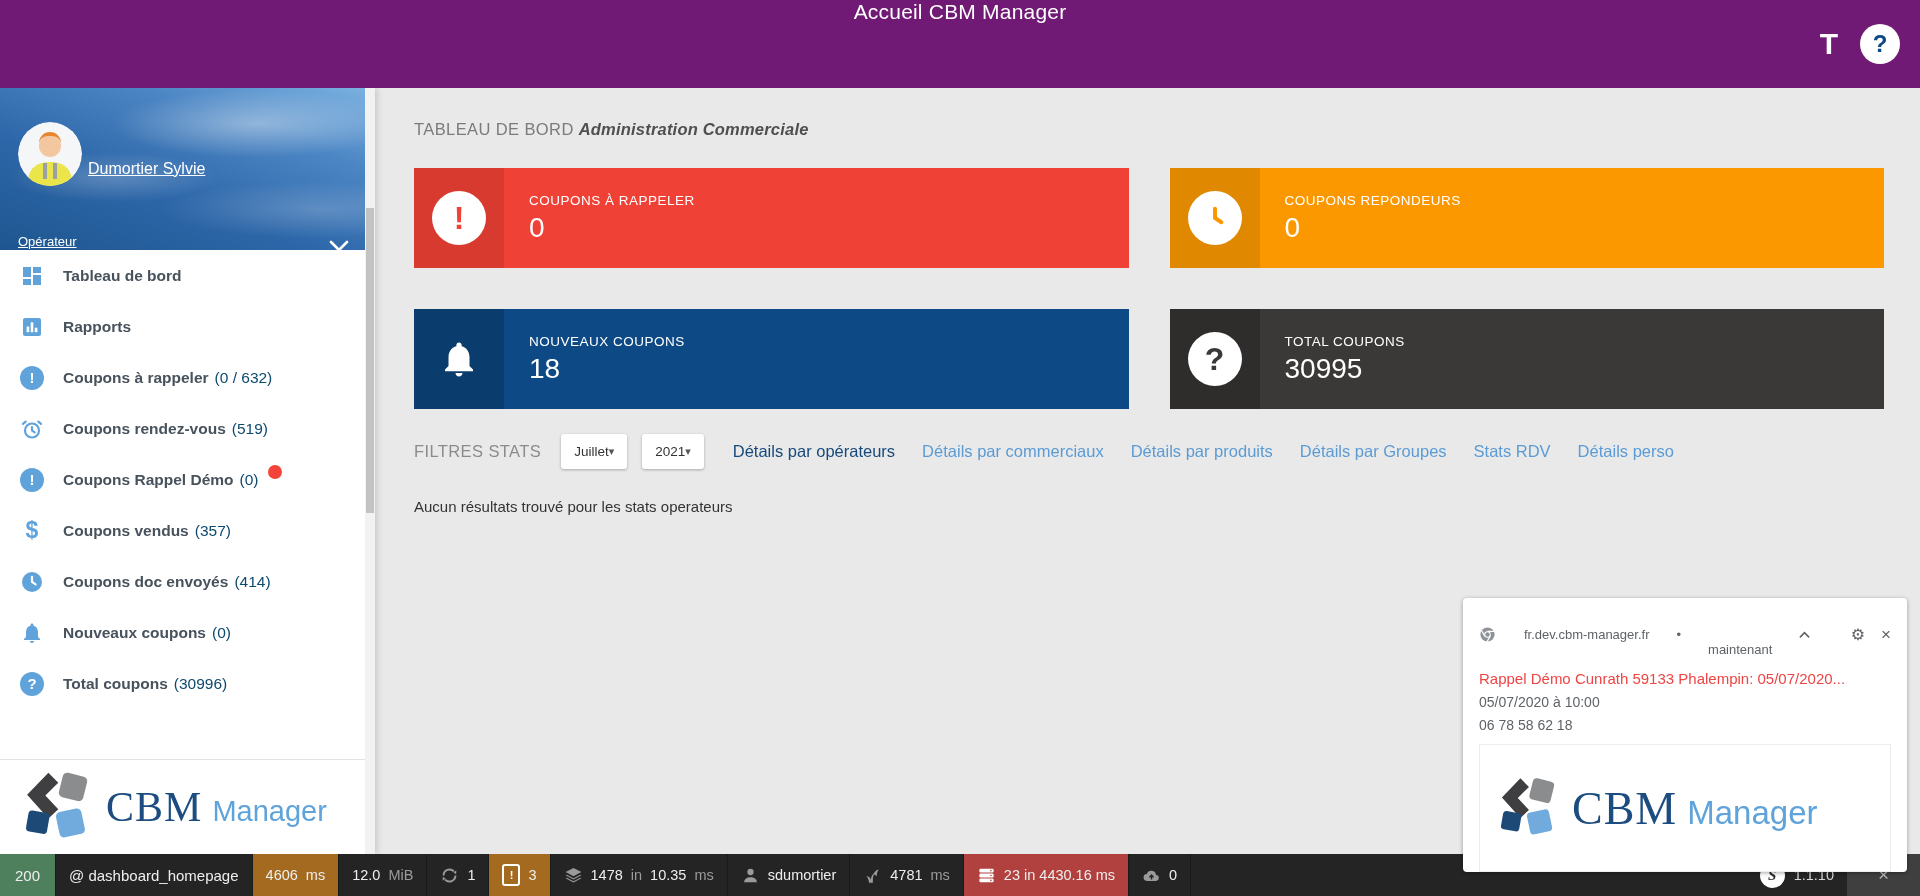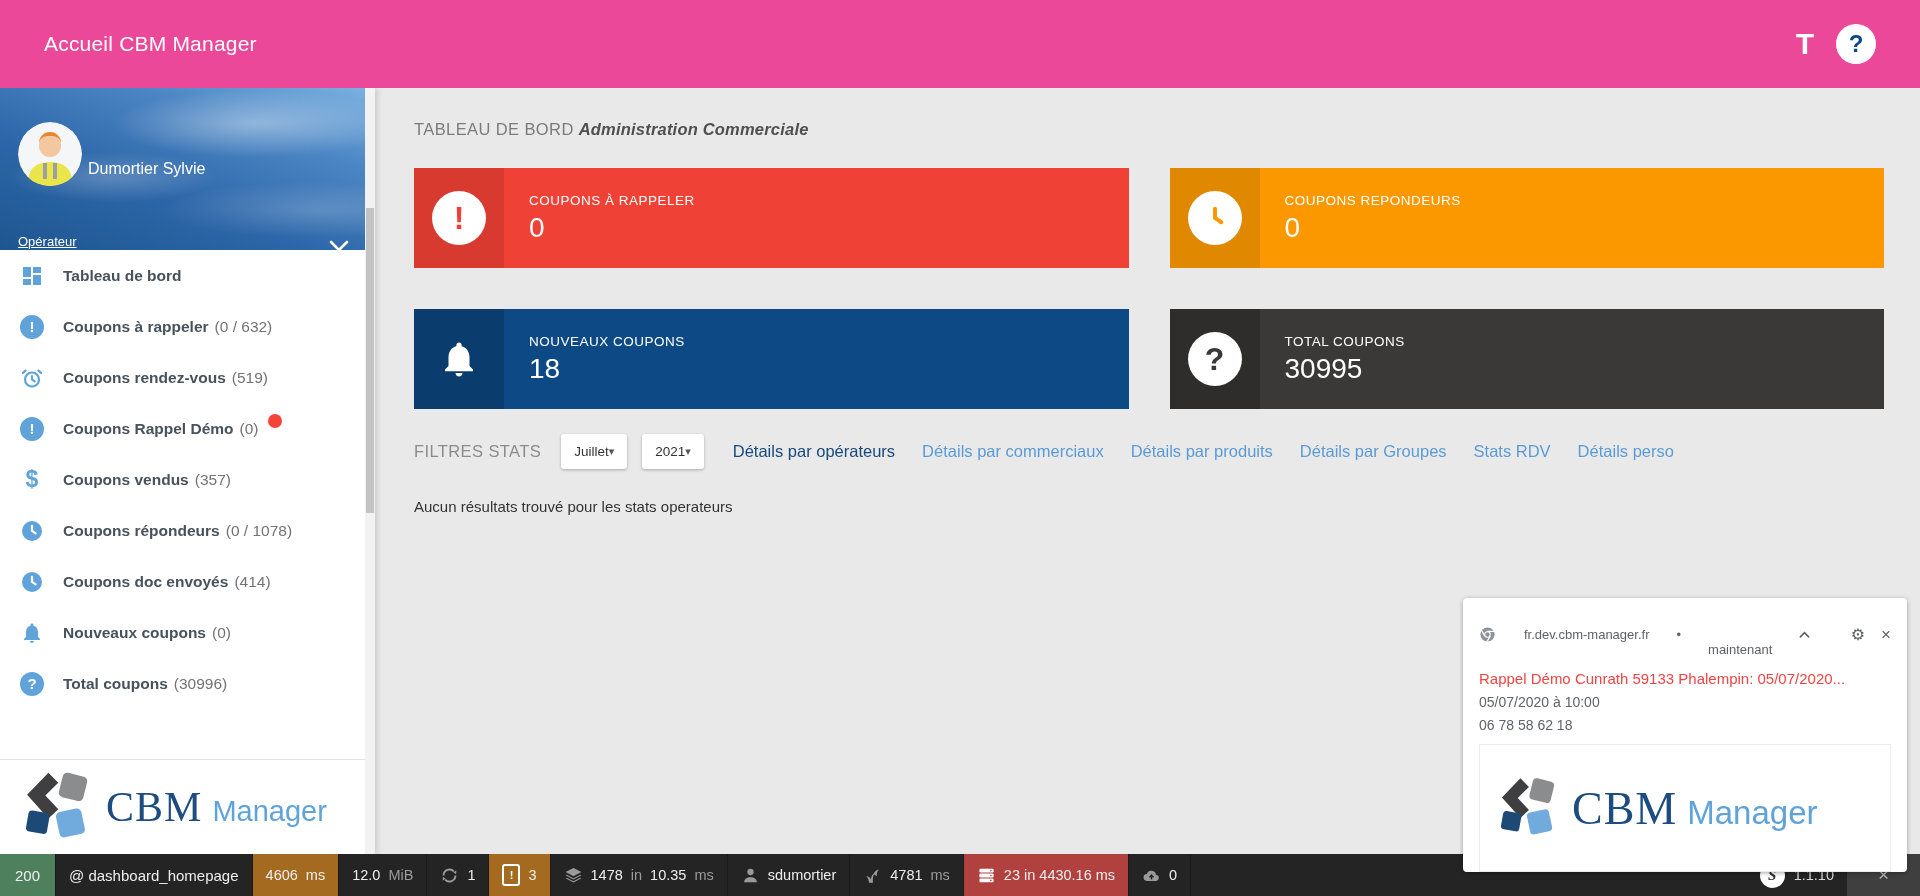--- a/index.html
+++ b/index.html
@@ -1,55 +1,55 @@
 <!DOCTYPE html>
 <html><head>
 <meta charset="utf-8">
 <style>
   html,body{margin:0;padding:0;background:#cfcfcf;}
   .screen{position:relative;width:1920px;height:896px;overflow:hidden;
     font-family:"Liberation Sans",sans-serif;background:#e9e9e9;}
 
   
-  .topbar{position:absolute;left:0;top:0;width:100%;height:88px;background:#ec4899;
-    display:flex;align-items:center;padding:0 44px;box-sizing:border-box;color:#fff;z-index:3;}
+  .topbar{position:absolute;left:0;top:0;width:100%;height:88px;background:#701a75;
+    display:flex;align-items:center;padding:0 20px;box-sizing:border-box;color:#fff;z-index:3;flex-direction:column;}
   .topbar-title{font-size:21px;font-weight:500;letter-spacing:.2px;}
   .topbar-right{margin-left:auto;display:flex;align-items:center;gap:22px;}
   .text-tool{font-size:30px;font-weight:700;cursor:pointer;}
   .help-circle{width:40px;height:40px;border-radius:50%;background:#fff;color:#0d4a85;
     display:flex;align-items:center;justify-content:center;font-size:24px;font-weight:700;cursor:pointer;}
 
   
   .sidebar{position:absolute;left:0;top:88px;bottom:42px;width:375px;background:#fff;
     box-shadow:2px 0 6px rgba(0,0,0,.15);z-index:2;}
   .user-panel{position:relative;height:162px;color:#fff;overflow:hidden;
     background:linear-gradient(200deg,#7db3e2 0%,#4c86c4 28%,#2e67a9 62%,#1d568f 100%);}
   .user-panel::before{content:"";position:absolute;inset:0;
     background:
       radial-gradient(55% 30% at 68% 22%, rgba(255,255,255,.38), rgba(255,255,255,0) 70%),
       radial-gradient(40% 22% at 30% 55%, rgba(255,255,255,.22), rgba(255,255,255,0) 70%),
       radial-gradient(60% 25% at 85% 75%, rgba(255,255,255,.18), rgba(255,255,255,0) 70%);}
   .avatar{position:absolute;left:18px;top:34px;width:64px;height:64px;border-radius:50%;overflow:hidden;z-index:1;}
-  .user-name{position:absolute;left:88px;top:72px;font-size:16px;z-index:1;}
+  .user-name{position:absolute;left:88px;top:72px;font-size:16px;z-index:1;text-decoration:underline;}
   .user-role{position:absolute;left:18px;top:146px;font-size:13px;z-index:1;text-decoration:underline;}
   .panel-chevron{position:absolute;right:26px;top:150px;z-index:1;cursor:pointer;}
 
   .menu{position:absolute;top:162px;left:0;right:0;}
   .menu-item{height:51px;display:flex;align-items:center;padding:0 18px 0 20px;cursor:pointer;}
   .mi-icon{width:24px;height:24px;margin-right:19px;flex:none;color:#5fa3da;
     display:flex;align-items:center;justify-content:center;}
   .mi-icon svg{width:24px;height:24px;}
   .icon-bubble{width:24px;height:24px;border-radius:50%;background:#5fa3da;color:#fff;
     display:flex;align-items:center;justify-content:center;font-size:15px;font-weight:700;}
   .glyph-exc::before{content:"!";}
   .glyph-q::before{content:"?";}
   .glyph-dollar{color:#5fa3da;font-size:23px;font-weight:700;}
   .glyph-dollar::before{content:"$";}
   .mi-label{font-size:15.5px;font-weight:700;color:#47525c;white-space:nowrap;}
-  .mi-count{font-size:15.5px;color:#737373;margin-left:6px;white-space:nowrap;}
+  .mi-count{font-size:15.5px;color:#0c4a6e;margin-left:6px;white-space:nowrap;}
   .mi-dot{width:14px;height:14px;border-radius:50%;background:#f4443a;margin-left:10px;
     transform:translateY(-8px);}
 
   .sb-scrollbar{position:absolute;right:0;top:0;bottom:0;width:10px;background:#f2f2f2;}
   .sb-thumb{position:absolute;left:1px;right:1px;top:120px;height:305px;background:#c3c3c3;cursor:pointer;}
 
   .logo-area{position:absolute;left:0;right:10px;bottom:0;height:94px;border-top:1px solid #e2e2e2;
     background:#fff;display:flex;align-items:center;padding-left:18px;}
   .pinwheel{flex:none;}
   .logo-text{display:flex;align-items:baseline;margin-left:12px;}
@@ -168,20 +168,34 @@
         <span class="mi-icon">
             <svg viewBox="0 0 24 24" fill="currentColor">
               <path d="M3 13h8V3H3v10zm0 8h8v-6H3v6zm10 0h8V11h-8v10zm0-18v6h8V3h-8z"></path>
             </svg>
           </span>
         <span class="mi-label">Tableau de bord</span>
         <span class="mi-count"></span>
       </div>
       <div class="menu-item">
         <span class="mi-icon">
+            <svg viewBox="0 0 24 24" fill="currentColor">
+              <path d="M19 3H5c-1.1 0-2 .9-2 2v14c0 1.1.9 2 2 2h14c1.1 0 2-.9 2-2V5c0-1.1-.9-2-2-2z"></path>
+              <g fill="#fff">
+                <rect x="6.6" y="11.5" width="2.6" height="5.7"></rect>
+                <rect x="10.7" y="7.3" width="2.6" height="9.9"></rect>
+                <rect x="14.8" y="12.7" width="2.6" height="4.5"></rect>
+              </g>
+            </svg>
+          </span>
+        <span class="mi-label">Rapports</span>
+        <span class="mi-count"></span>
+      </div>
+      <div class="menu-item">
+        <span class="mi-icon">
             <span class="icon-bubble glyph-exc"></span>
           </span>
         <span class="mi-label">Coupons à rappeler</span>
         <span class="mi-count">(0 / 632)</span>
       </div>
       <div class="menu-item">
         <span class="mi-icon">
             <svg viewBox="0 0 24 24" fill="none" stroke="currentColor" stroke-width="2.2" stroke-linecap="round">
               <circle cx="12" cy="13.5" r="7"></circle>
               <path d="M12 10v3.5l2.7 1.8"></path>
@@ -198,30 +212,20 @@
         <span class="mi-label">Coupons Rappel Démo</span>
         <span class="mi-count">(0)</span>
         <span class="mi-dot"></span>
       </div>
       <div class="menu-item">
         <span class="mi-icon">
             <span class="glyph-dollar"></span>
           </span>
         <span class="mi-label">Coupons vendus</span>
         <span class="mi-count">(357)</span>
-      </div>
-      <div class="menu-item">
-        <span class="mi-icon">
-            <svg viewBox="0 0 24 24">
-              <circle cx="12" cy="12" r="10" fill="currentColor"></circle>
-              <path d="M12 6.8V12l3.6 2.4" fill="none" stroke="#fff" stroke-width="2.2" stroke-linecap="round"></path>
-            </svg>
-          </span>
-        <span class="mi-label">Coupons répondeurs</span>
-        <span class="mi-count">(0 / 1078)</span>
       </div>
       <div class="menu-item">
         <span class="mi-icon">
             <svg viewBox="0 0 24 24">
               <circle cx="12" cy="12" r="10" fill="currentColor"></circle>
               <path d="M12 6.8V12l3.6 2.4" fill="none" stroke="#fff" stroke-width="2.2" stroke-linecap="round"></path>
             </svg>
           </span>
         <span class="mi-label">Coupons doc envoyés</span>
         <span class="mi-count">(414)</span>

